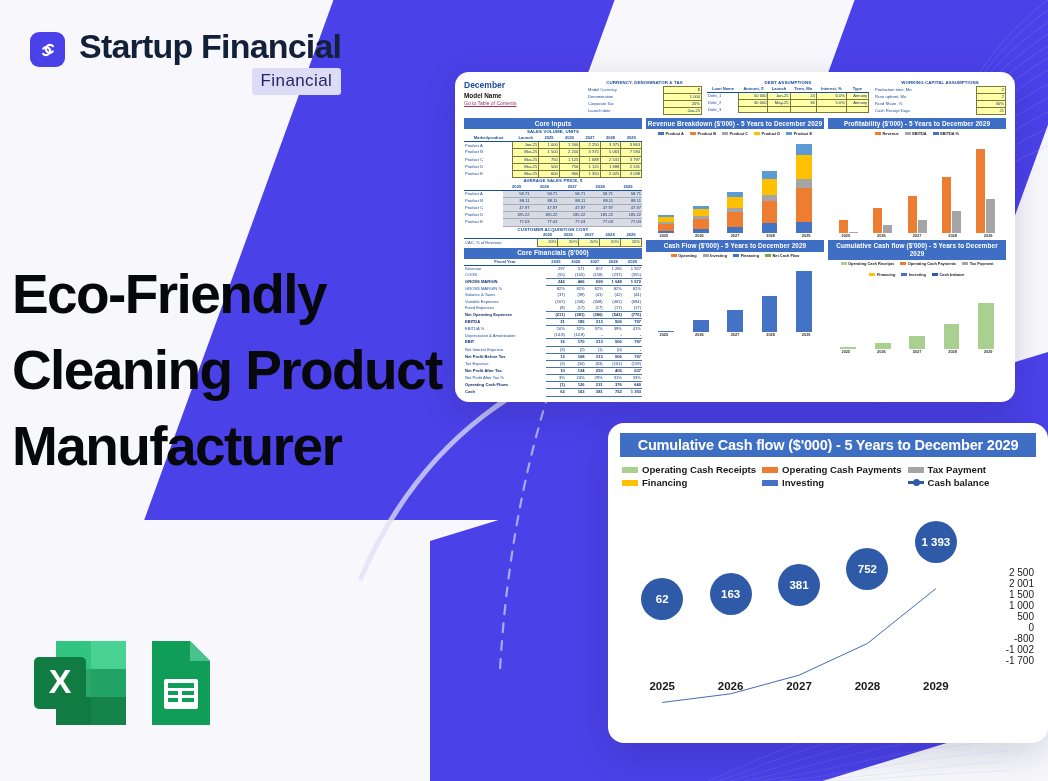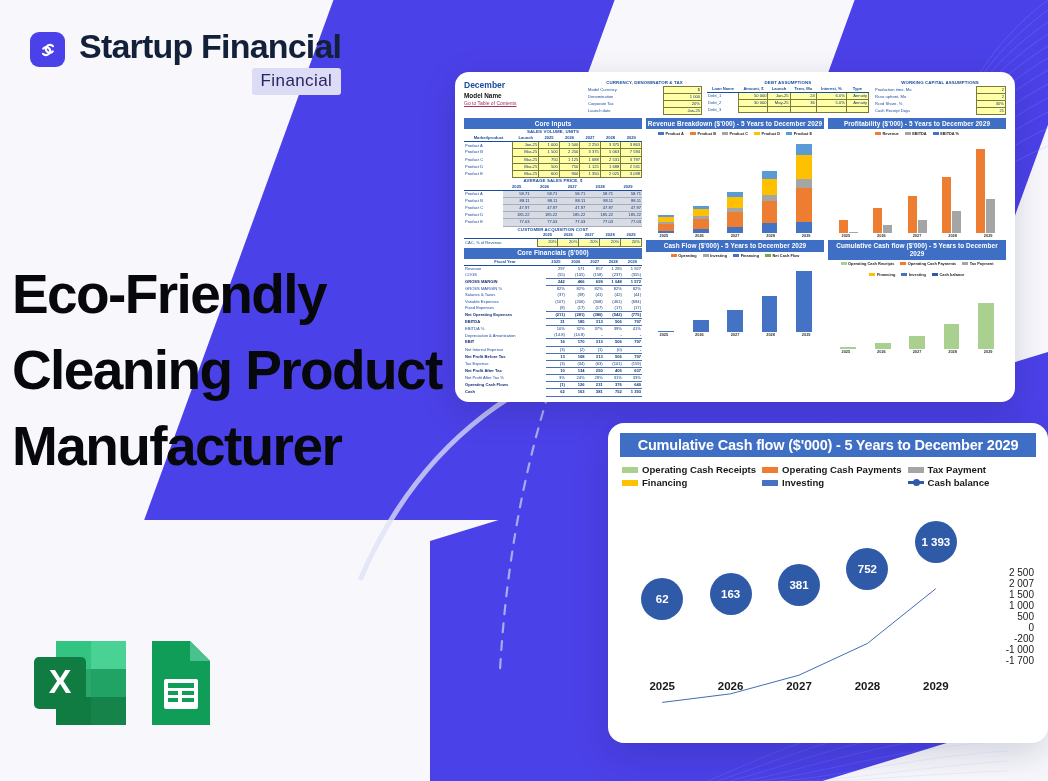--- a/index.html
+++ b/index.html
@@ -1003,27 +1003,27 @@
       <div id="markers">
           <div class="marker" style="left: 10%; top: 60.95%;">62</div>
           <div class="marker" style="left: 30%; top: 58.425%;">163</div>
           <div class="marker" style="left: 50%; top: 52.975%;">381</div>
           <div class="marker" style="left: 70%; top: 43.7%;">752</div>
           <div class="marker" style="left: 90%; top: 27.675%;">1 393</div>
         </div>
     </div>
     <div class="yaxis" id="yaxis">
         <div>2 500</div>
-        <div>2 007</div>
+        <div>2 001</div>
         <div>1 500</div>
         <div>1 000</div>
         <div>500</div>
         <div>0</div>
-        <div>-200</div>
-        <div>-1 000</div>
+        <div>-800</div>
+        <div>-1 002</div>
         <div>-1 700</div>
       </div>
     <div class="xaxis" id="xaxis">
         <div>2025</div>
         <div>2026</div>
         <div>2027</div>
         <div>2028</div>
         <div>2029</div>
       </div>
   </div>

